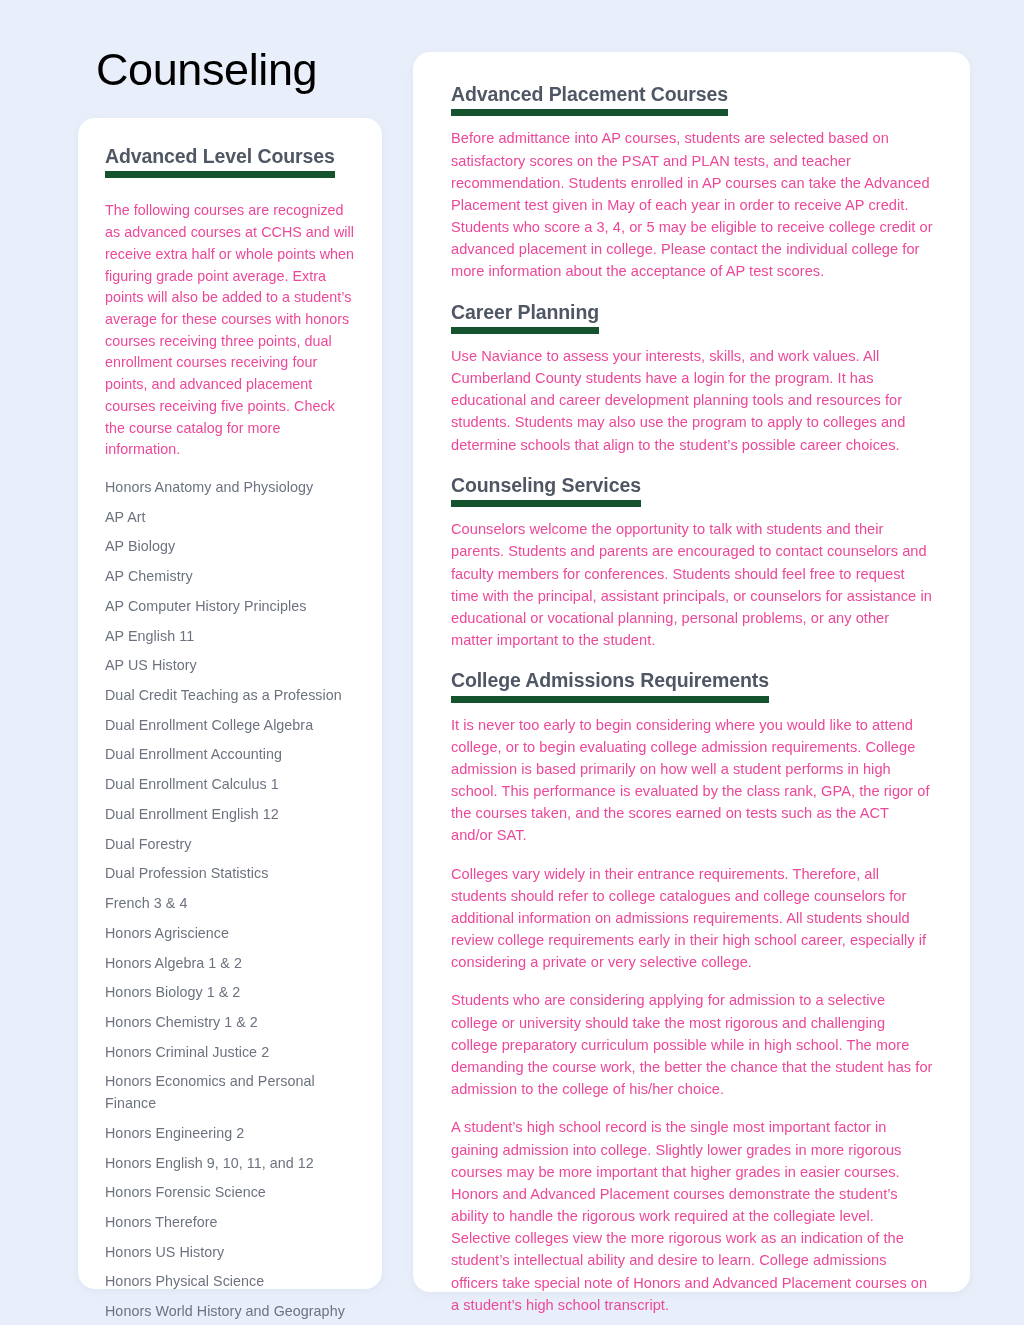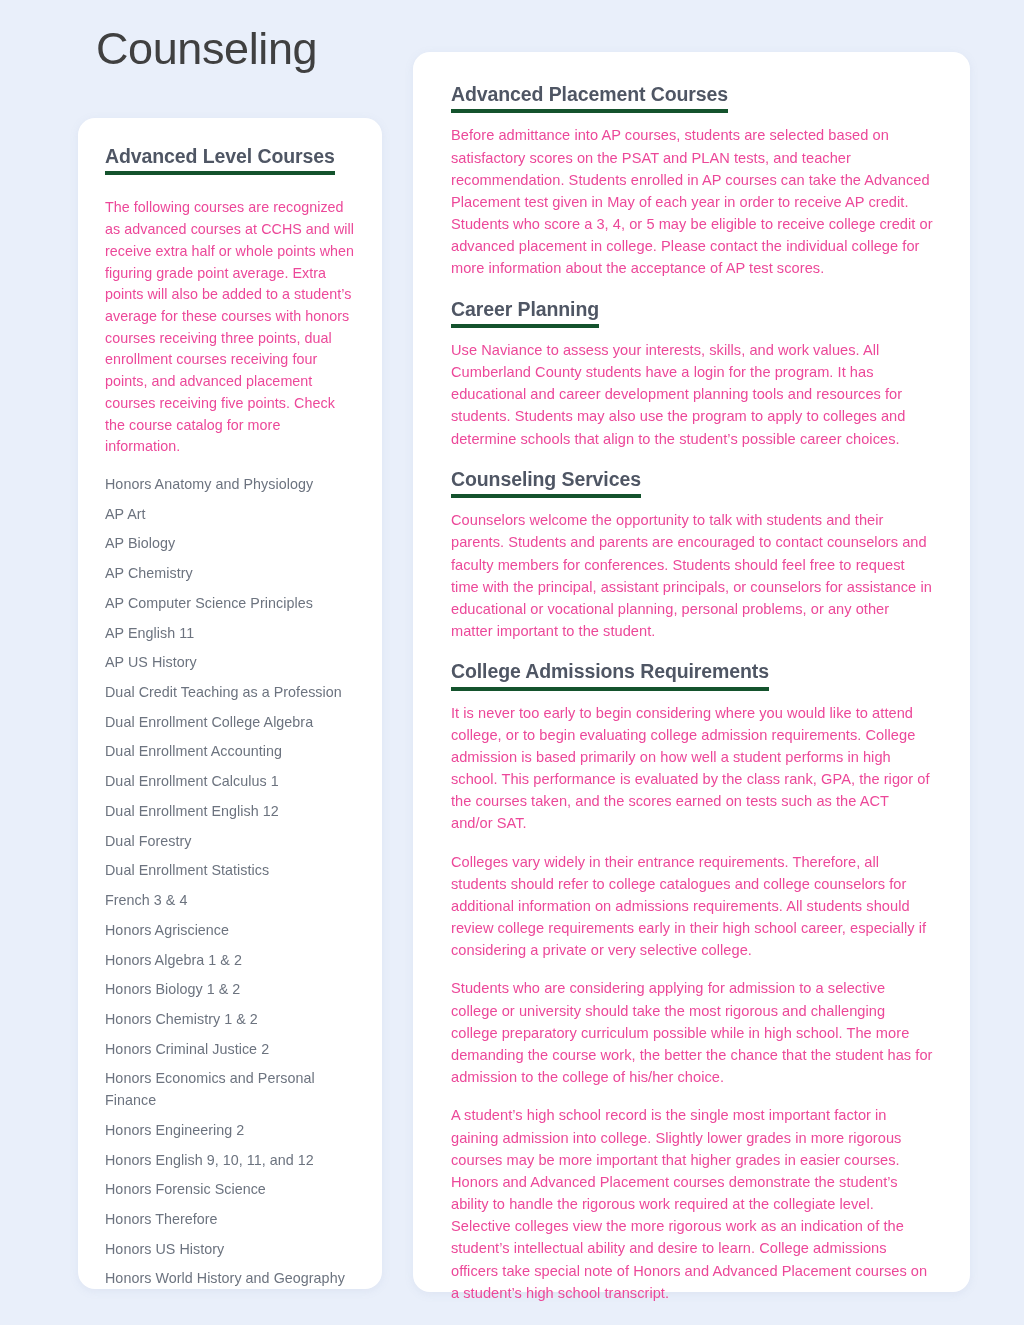--- a/index.html
+++ b/index.html
@@ -17,24 +17,24 @@
   }
   .page {
     position: relative;
     width: 1024px;
     height: 1325px;
     box-sizing: border-box;
   }
   .page-title {
     position: absolute;
     left: 96px;
-    top: 25px;
+    top: 46px;
     font-size: 45px;
     font-weight: 400;
-    color: #404040;
+    color: #000000;
     letter-spacing: -0.4px;
     line-height: 1.05;
     margin: 0;
   }
   .card {
     position: absolute;
     background: #ffffff;
     border-radius: 17px;
     box-sizing: border-box;
     box-shadow: 0 2px 10px rgba(120, 140, 180, 0.10);
@@ -53,21 +53,21 @@
     height: 1240px;
     padding: 30px 36px 34px 38px;
   }
   h2.section-heading {
     font-size: 19.5px;
     font-weight: bold;
     color: #4f5664;
     margin: 0 0 11px 0;
     padding: 0 0 3px 0;
     display: inline-block;
-    border-bottom: 4px solid #14532d;
+    border-bottom: 7px solid #14532d;
     line-height: 1.25;
     letter-spacing: -0.1px;
     text-align: right;
   }
   .heading-wrap {
     display: block;
     margin-bottom: 0;
   }
   .heading-wrap + p.body-text {
     margin-top: 11px;
@@ -111,42 +111,43 @@
   <h1 class="page-title">Counseling</h1>
 
   <section class="card card-left">
     <span class="heading-wrap"><h2 class="section-heading">Advanced Level Courses</h2></span>
     <p class="body-text">The following courses are recognized as advanced courses at CCHS  and will receive extra half or whole points when figuring grade point average. Extra points will also be added to a student’s average for these courses with honors courses receiving three points, dual enrollment courses receiving four points, and advanced placement courses receiving five points. Check the course catalog for more information.</p>
     <ul class="course-list" id="course-list">
         <li>Honors Anatomy and Physiology</li>
         <li>AP Art</li>
         <li>AP Biology</li>
         <li>AP Chemistry</li>
-        <li>AP Computer Science Principles</li>
+        <li>AP Computer History Principles</li>
         <li>AP English 11</li>
         <li>AP US History</li>
         <li>Dual Credit Teaching as a Profession</li>
         <li>Dual Enrollment College Algebra</li>
         <li>Dual Enrollment Accounting</li>
         <li>Dual Enrollment Calculus 1</li>
         <li>Dual Enrollment English 12</li>
         <li>Dual Forestry</li>
-        <li>Dual Enrollment Statistics</li>
+        <li>Dual Profession Statistics</li>
         <li>French 3 &amp; 4</li>
         <li>Honors Agriscience</li>
         <li>Honors Algebra 1 &amp; 2</li>
         <li>Honors Biology 1 &amp; 2</li>
         <li>Honors Chemistry 1 &amp; 2</li>
         <li>Honors Criminal Justice 2</li>
         <li>Honors Economics and Personal Finance</li>
         <li>Honors Engineering 2</li>
         <li>Honors English 9, 10, 11, and 12</li>
         <li>Honors Forensic Science</li>
         <li>Honors Therefore</li>
         <li>Honors US History</li>
+        <li>Honors Physical Science</li>
         <li>Honors World History and Geography</li>
       </ul>
   </section>
 
   <section class="card card-right" id="right-sections">
       <div class="section-block">
         <span class="heading-wrap"><h2 class="section-heading">Advanced Placement Courses</h2></span>
         <p class="body-text">Before admittance into AP courses, students are selected based on satisfactory scores on the PSAT and PLAN tests, and teacher recommendation. Students enrolled in AP courses can take the Advanced Placement test given in May of each year in order to receive AP credit. Students who score a 3, 4, or 5 may be eligible to receive college credit or advanced placement in college. Please contact the individual college for more information about the acceptance of AP test scores.</p>
       </div>
       <div class="section-block">

